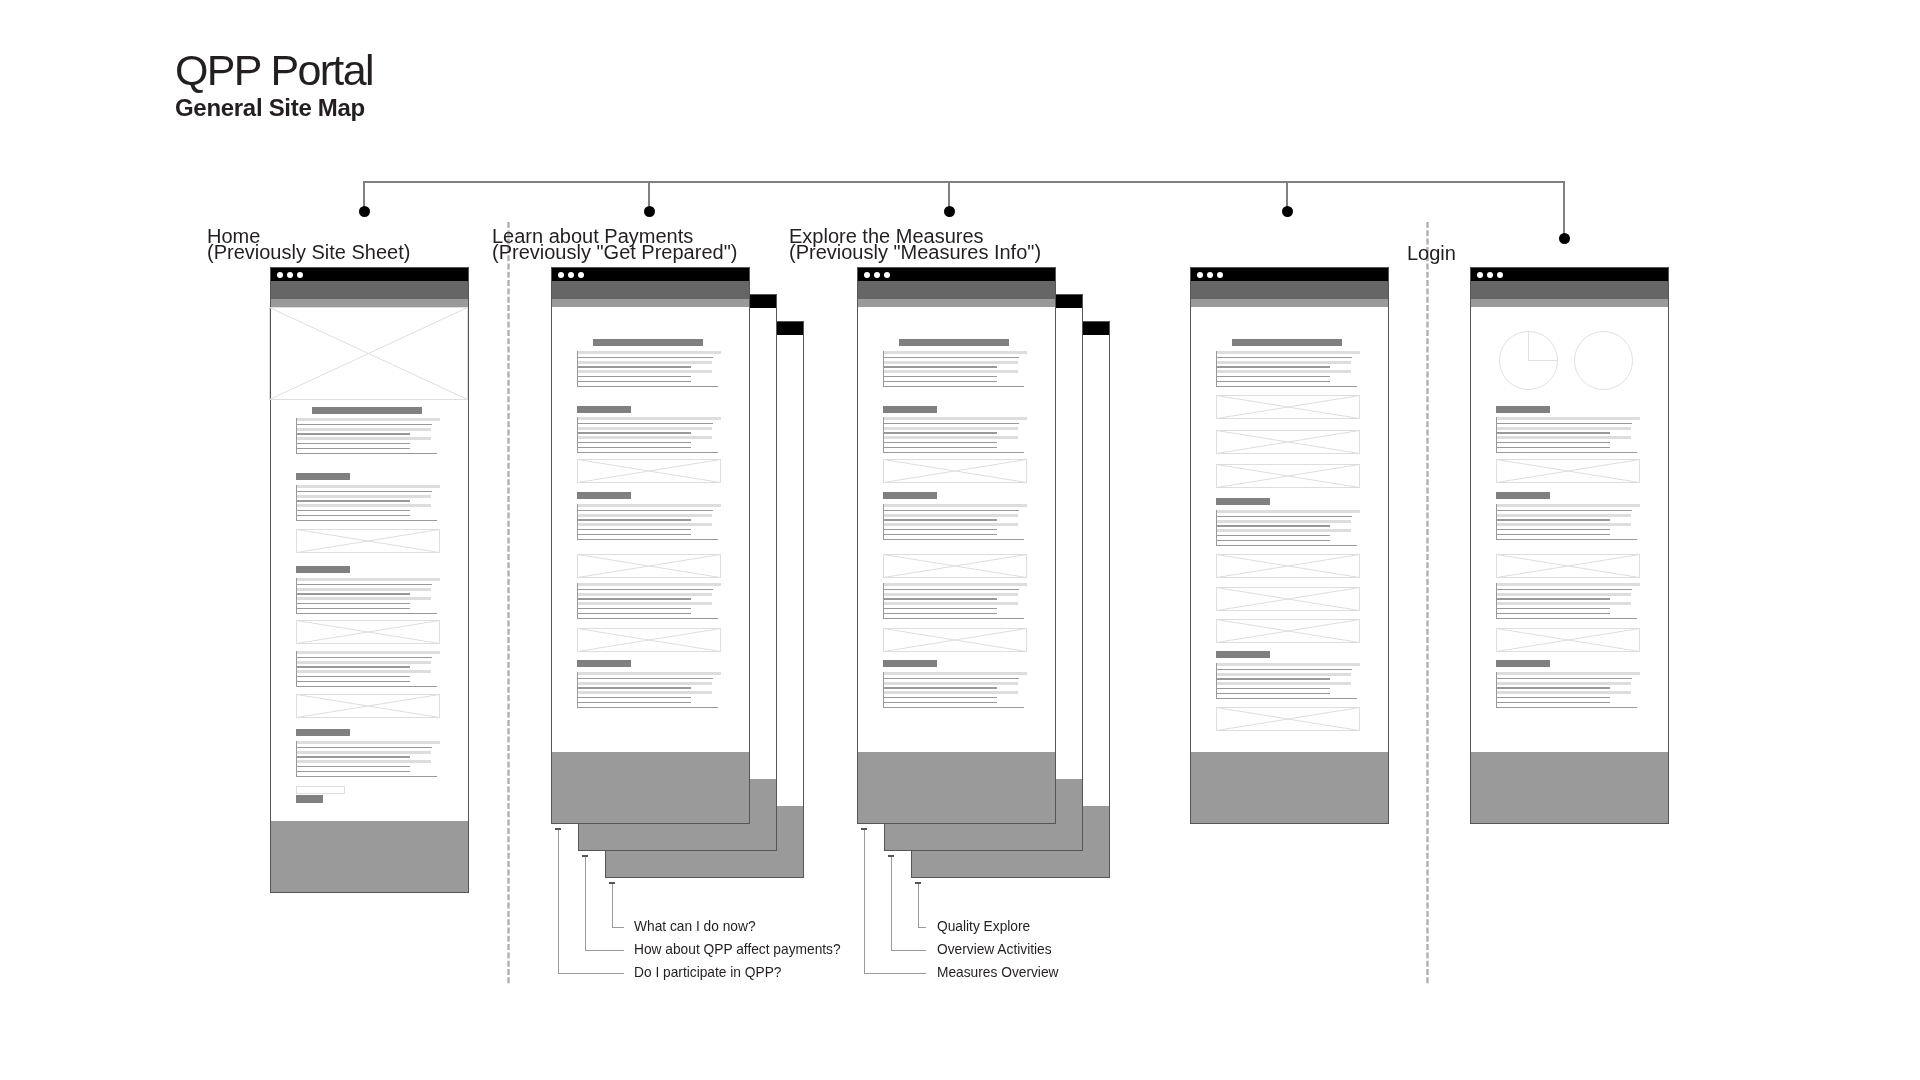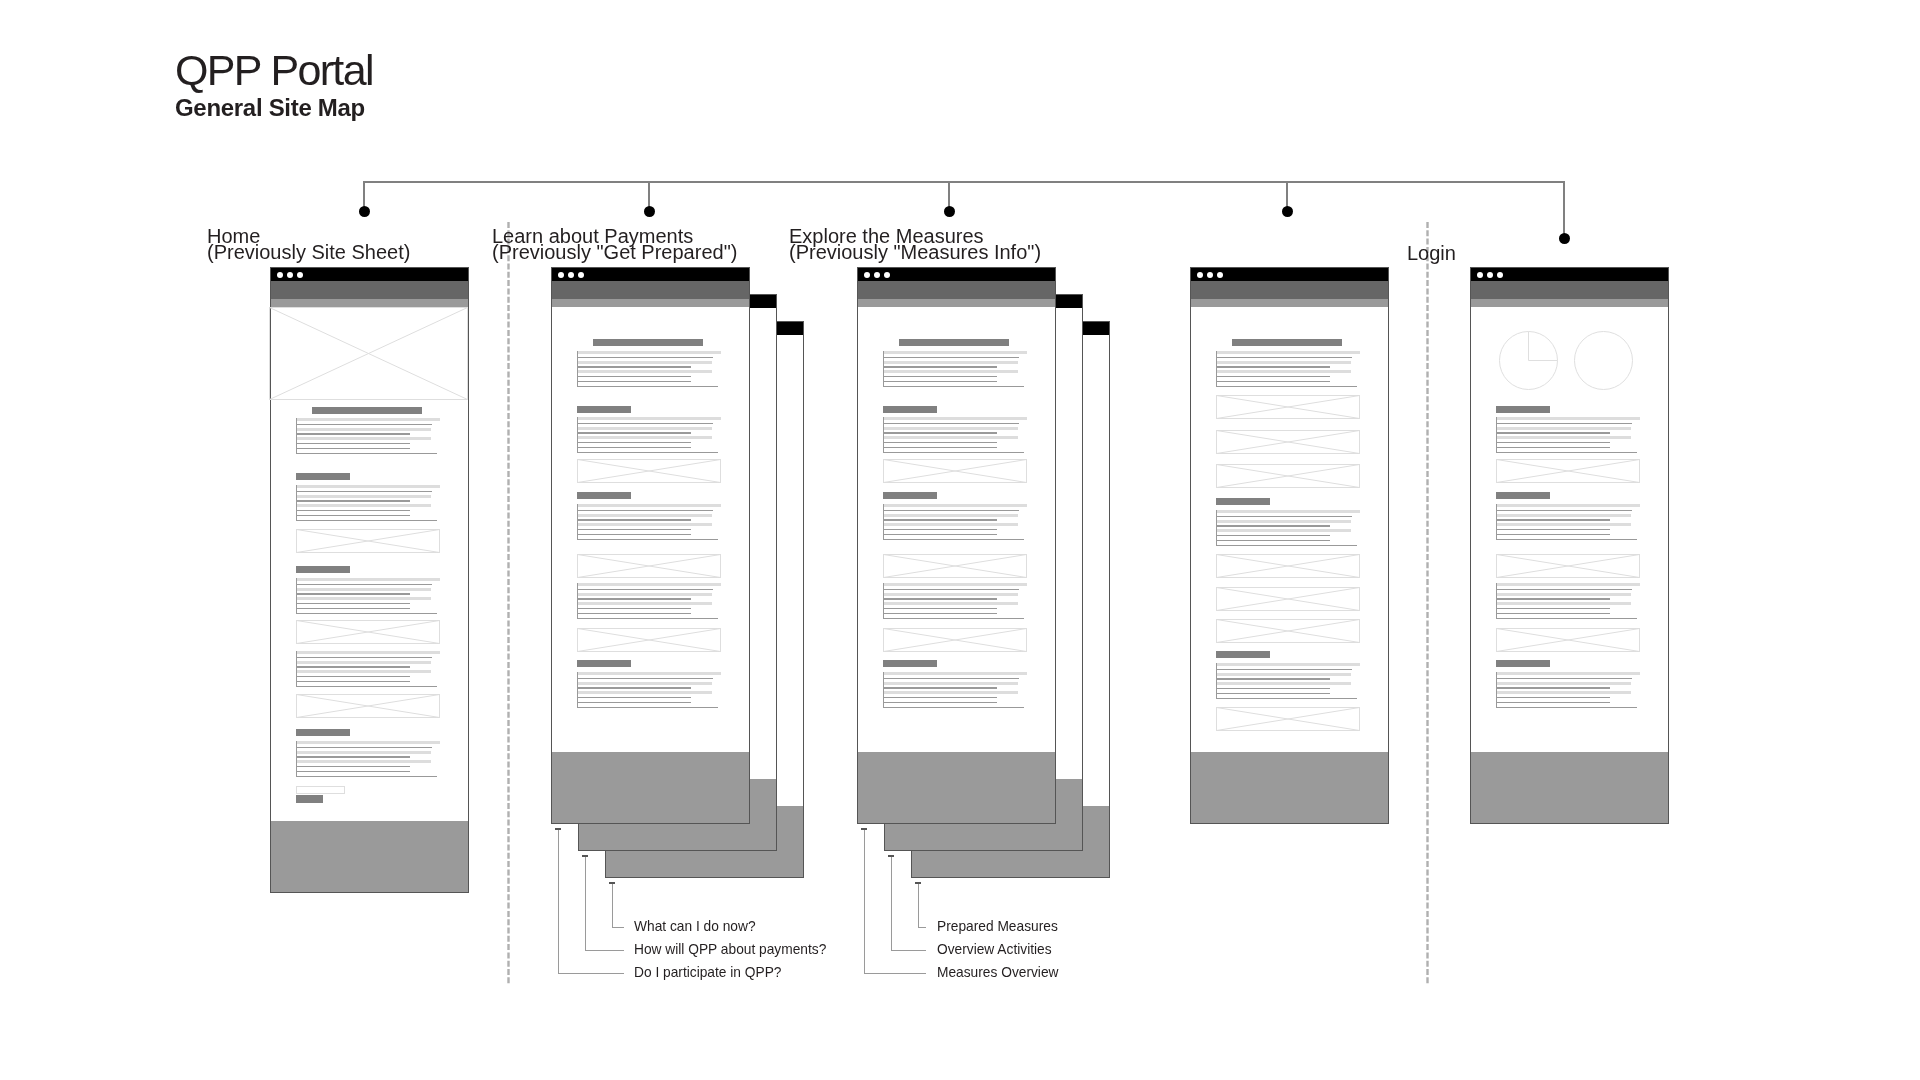--- a/index.html
+++ b/index.html
@@ -508,26 +508,26 @@
           <div class="para-rail"></div>
         </div>
       </div>
       <div class="footer" style="height:71px"></div>
     </div>
 <div class="sub-line" style="left:558px;top:828px;width:66px;height:146px"></div>
 <div class="sub-tick" style="left:555px;top:828px;width:6px"></div>
 <div class="sub-label" style="left:634px;top:966px">Do I participate in QPP?</div>
 <div class="sub-line" style="left:585px;top:855px;width:39px;height:96px"></div>
 <div class="sub-tick" style="left:582px;top:855px;width:6px"></div>
-<div class="sub-label" style="left:634px;top:943px">How will QPP about payments?</div>
+<div class="sub-label" style="left:634px;top:943px">How about QPP affect payments?</div>
 <div class="sub-line" style="left:612px;top:882px;width:12px;height:46px"></div>
 <div class="sub-tick" style="left:609px;top:882px;width:6px"></div>
 <div class="sub-label" style="left:634px;top:920px">What can I do now?</div>
 <div class="sub-line" style="left:864px;top:828px;width:62px;height:146px"></div>
 <div class="sub-tick" style="left:861px;top:828px;width:6px"></div>
 <div class="sub-label" style="left:937px;top:966px">Measures Overview</div>
 <div class="sub-line" style="left:891px;top:855px;width:35px;height:96px"></div>
 <div class="sub-tick" style="left:888px;top:855px;width:6px"></div>
 <div class="sub-label" style="left:937px;top:943px">Overview Activities</div>
 <div class="sub-line" style="left:918px;top:882px;width:8px;height:46px"></div>
 <div class="sub-tick" style="left:915px;top:882px;width:6px"></div>
-<div class="sub-label" style="left:937px;top:920px">Prepared Measures</div>
+<div class="sub-label" style="left:937px;top:920px">Quality Explore</div>
 </div>
 
 </body></html>

